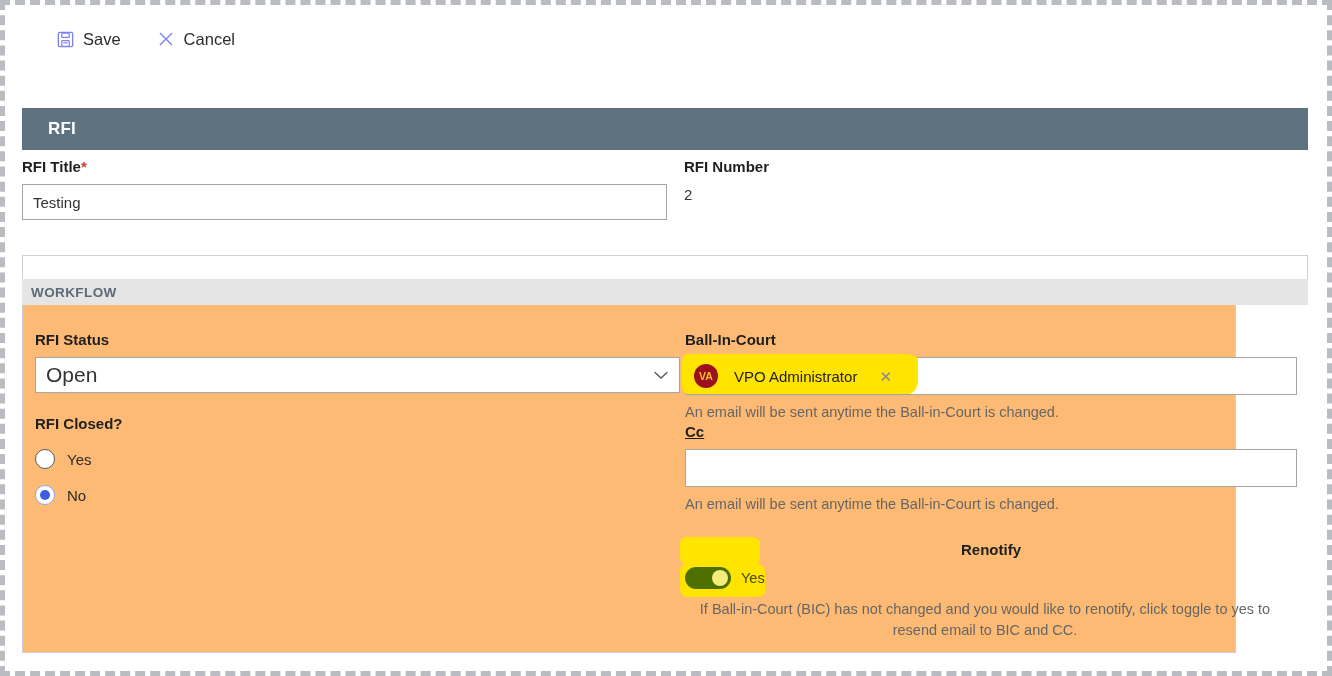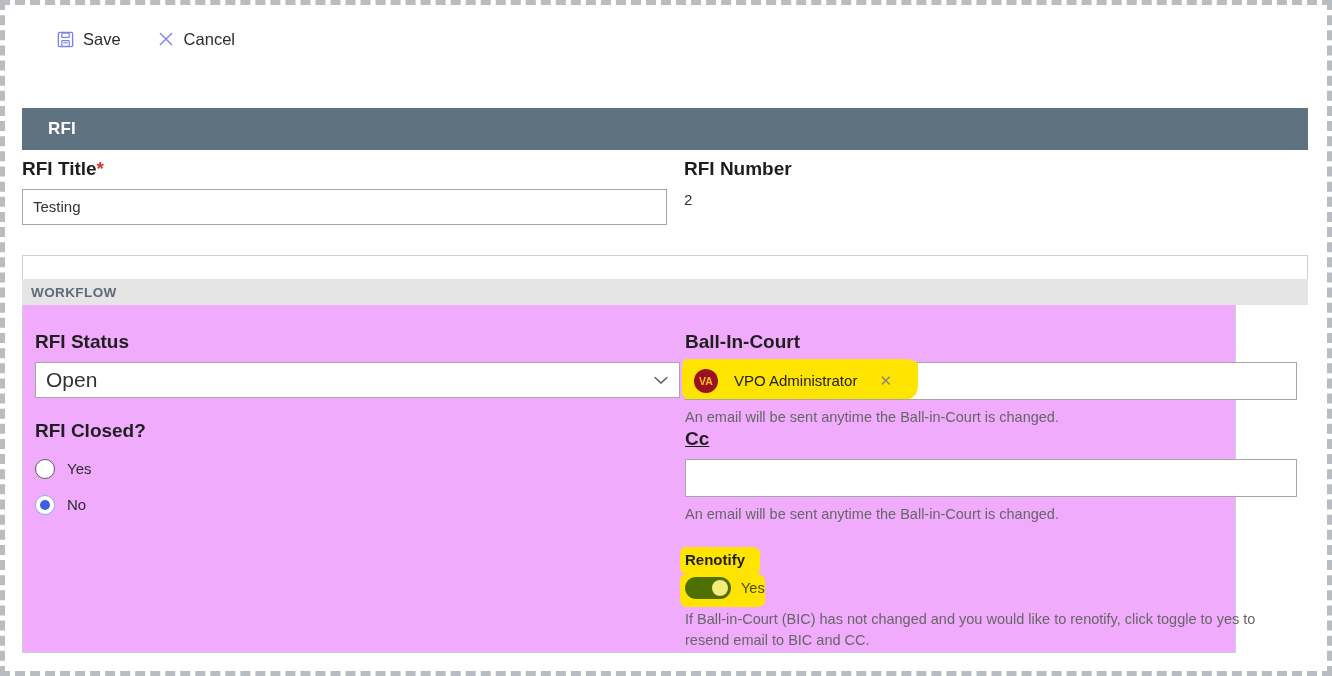--- a/index.html
+++ b/index.html
@@ -93,21 +93,21 @@
 
   
   .form-top {
     position: absolute;
     left: 22px;
     top: 158px;
     width: 1286px;
     height: 92px;
   }
   .field-label {
-    font-size: 19px;
+    font-size: 15px;
     font-weight: bold;
     color: #1f1f1f;
     margin-bottom: 8px;
     line-height: 1.2;
   }
   .req-star { color: #d13438; font-weight: bold; }
 
   .text-input {
     box-sizing: border-box;
     width: 100%;
@@ -164,21 +164,21 @@
   
   .workflow-body {
     position: absolute;
     left: 22px;
     top: 305px;
     width: 1214px;
     height: 348px;
     border: 1px solid #ccd0d6;
     border-top: none;
     box-sizing: border-box;
-    background: #f0abfc;
+    background: #fdba74;
   }
 
   .wf-col-left  { position: absolute; left: 12px;  top: 26px; width: 645px; }
   .wf-col-right { position: absolute; left: 662px; top: 26px; width: 612px; }
 
   
   .select-wrap { position: relative; width: 100%; }
   .select-box {
     box-sizing: border-box;
     width: 100%;
@@ -294,21 +294,21 @@
   }
 
   .helper {
     font-size: 14.5px;
     color: #666666;
     margin-top: 7px;
     line-height: 1.45;
   }
 
   
-  .renotify-block { position: relative; margin-top: 26px; }
+  .renotify-block { position: relative; margin-top: 26px; text-align: center; }
   .hl-renotify {
     left: -5px;
     top: -4px;
     width: 80px;
     height: 27px;
     border-radius: 5px 9px 3px 7px / 7px 5px 8px 6px;
   }
   .hl-toggle {
     left: -5px;
     top: 23px;

